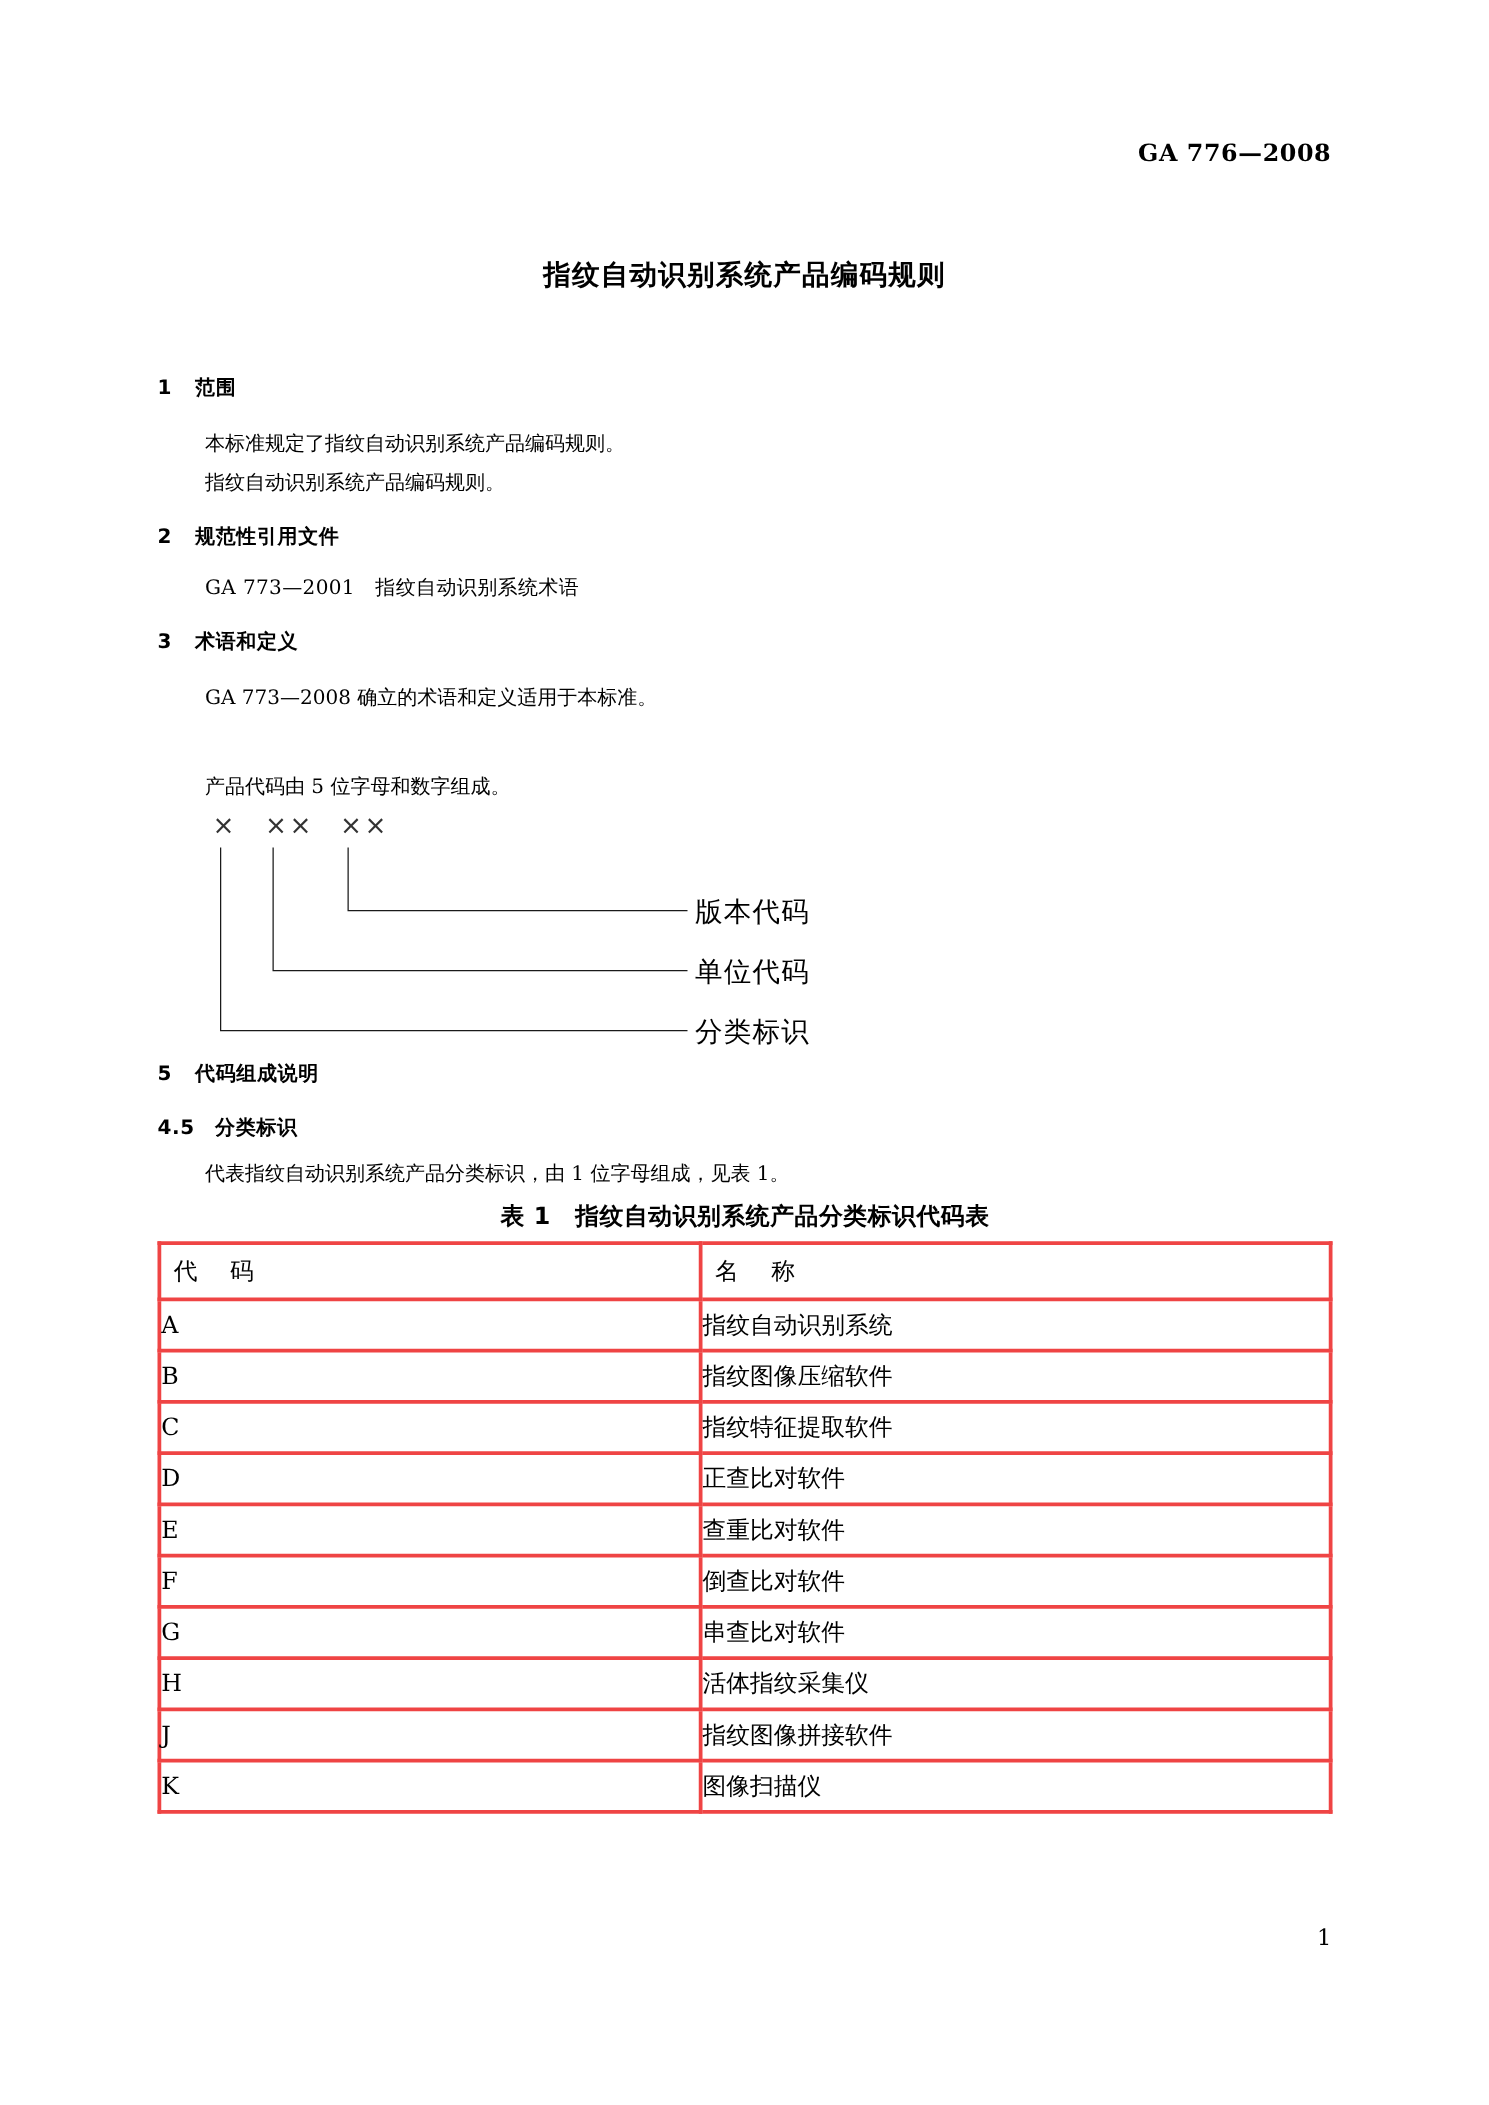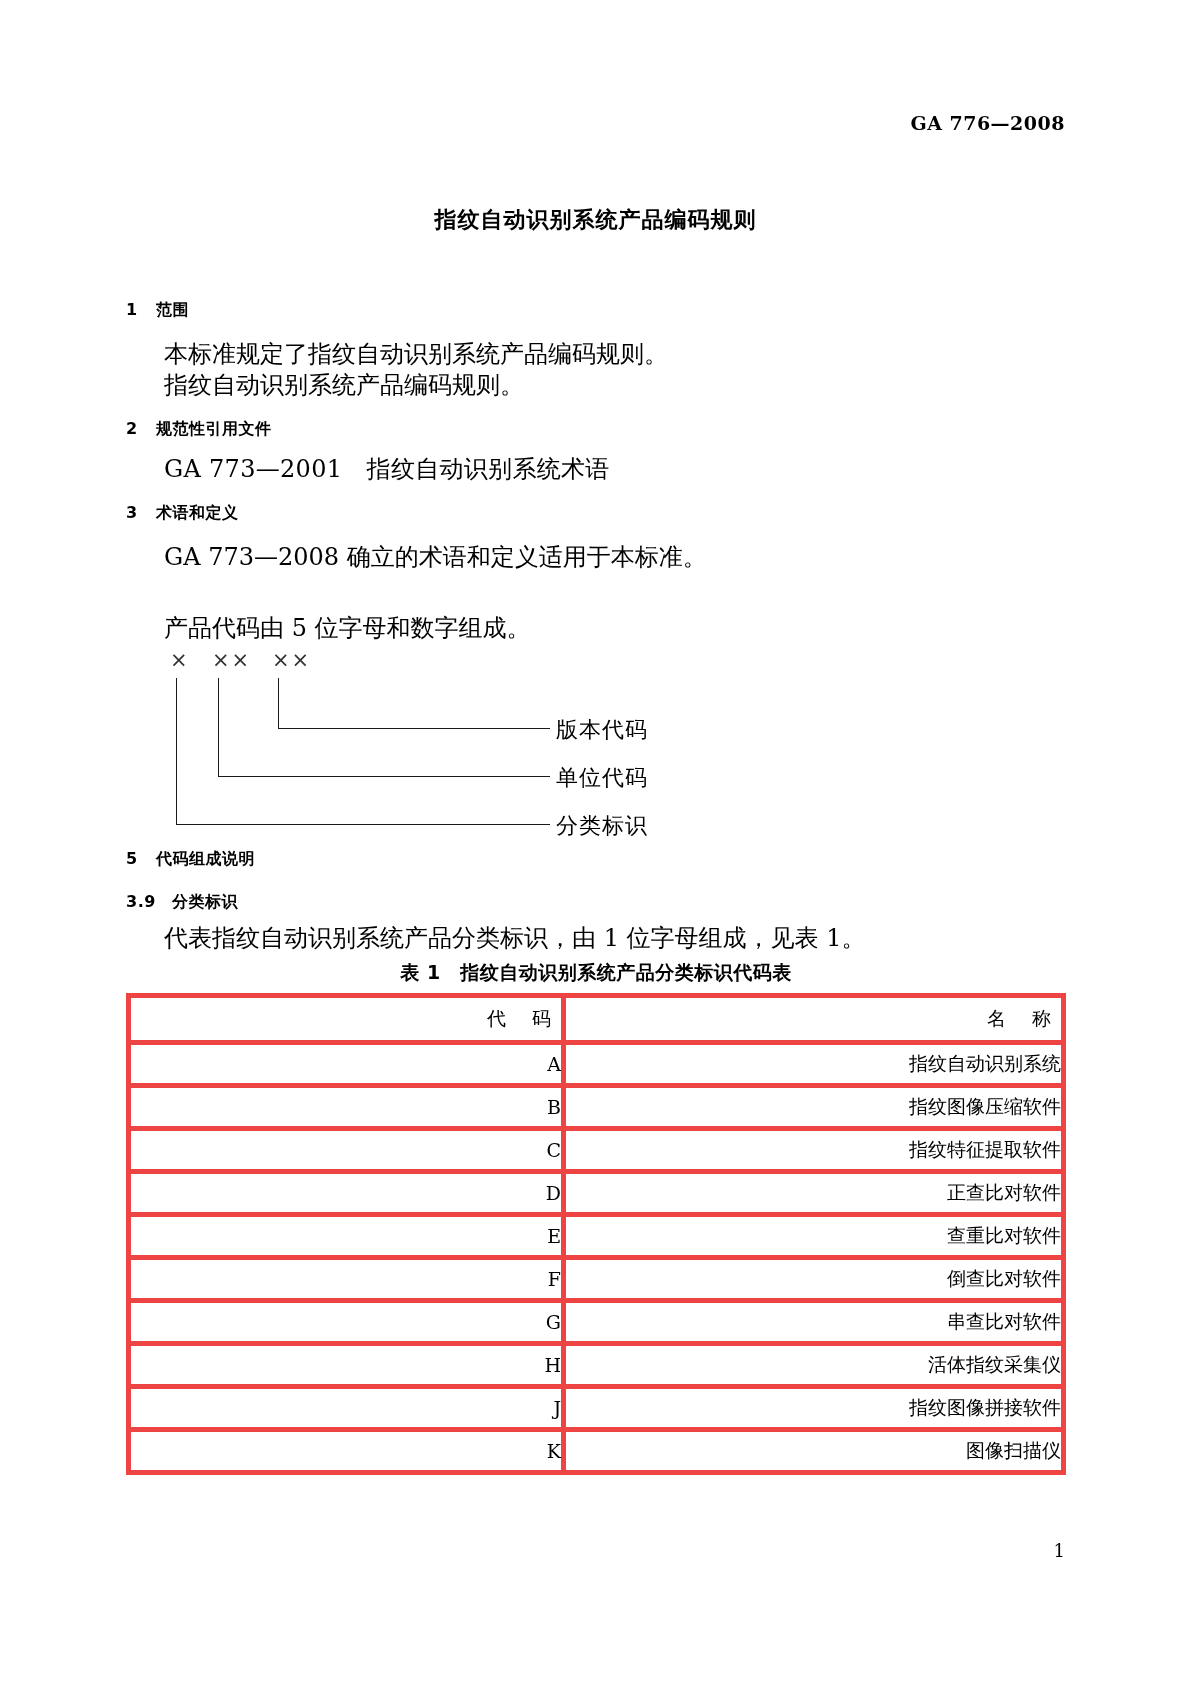--- a/index.html
+++ b/index.html
@@ -60,21 +60,21 @@
     font-size: 16px;
     margin: 0;
     padding: 0;
     letter-spacing: 0.5px;
     white-space: nowrap;
   }
   h2.clause .num { display: inline-block; min-width: 30px; }
 
   .para {
     font-family: "DejaVu Serif", "Liberation Serif", serif;
-    font-size: 24px;
+    font-size: 16px;
     line-height: 31px;
     margin: 0;
     text-align: justify;
     text-justify: inter-ideograph;
   }
   .para.indent { text-indent: 38px; }
 
   .sp-10 { height: 10px; }
   .sp-14 { height: 14px; }
   .sp-18 { height: 18px; }
@@ -130,23 +130,23 @@
     letter-spacing: 0.5px;
     margin: 6px 0 7px 0;
   }
   table.codetable {
     border-collapse: collapse;
     width: 940px;
     table-layout: fixed;
     font-family: "DejaVu Serif", "Liberation Serif", serif;
   }
   table.codetable td {
-    border: 5px solid #ef4444;
+    border: 3px solid #ef4444;
     height: 38px;
-    text-align: right;
+    text-align: left;
     vertical-align: middle;
     font-size: 19px;
     padding: 0;
   }
   table.codetable tr.head td {
     height: 42px;
     letter-spacing: 10px;
     text-indent: 10px;
   }
   table.codetable td.col-code { width: 430px; }
@@ -223,21 +223,21 @@
 
     <div class="sp-26"></div>
 
     <h2 class="clause">
       <span class="num">5</span><span>代码组成说明</span>
     </h2>
 
     <div class="sp-22"></div>
 
     <h2 class="clause">
-      <span class="num" style="min-width:46px">3.9</span><span>分类标识</span>
+      <span class="num" style="min-width:46px">4.5</span><span>分类标识</span>
     </h2>
     <div class="sp-10"></div>
     <p class="para indent">代表指纹自动识别系统产品分类标识，由 1 位字母组成，见表 1。</p>
 
     <div class="table-caption">表 1　指纹自动识别系统产品分类标识代码表</div>
 
     <table class="codetable">
       <tbody>
         <tr class="head">
           <td class="col-code">代 码</td>

